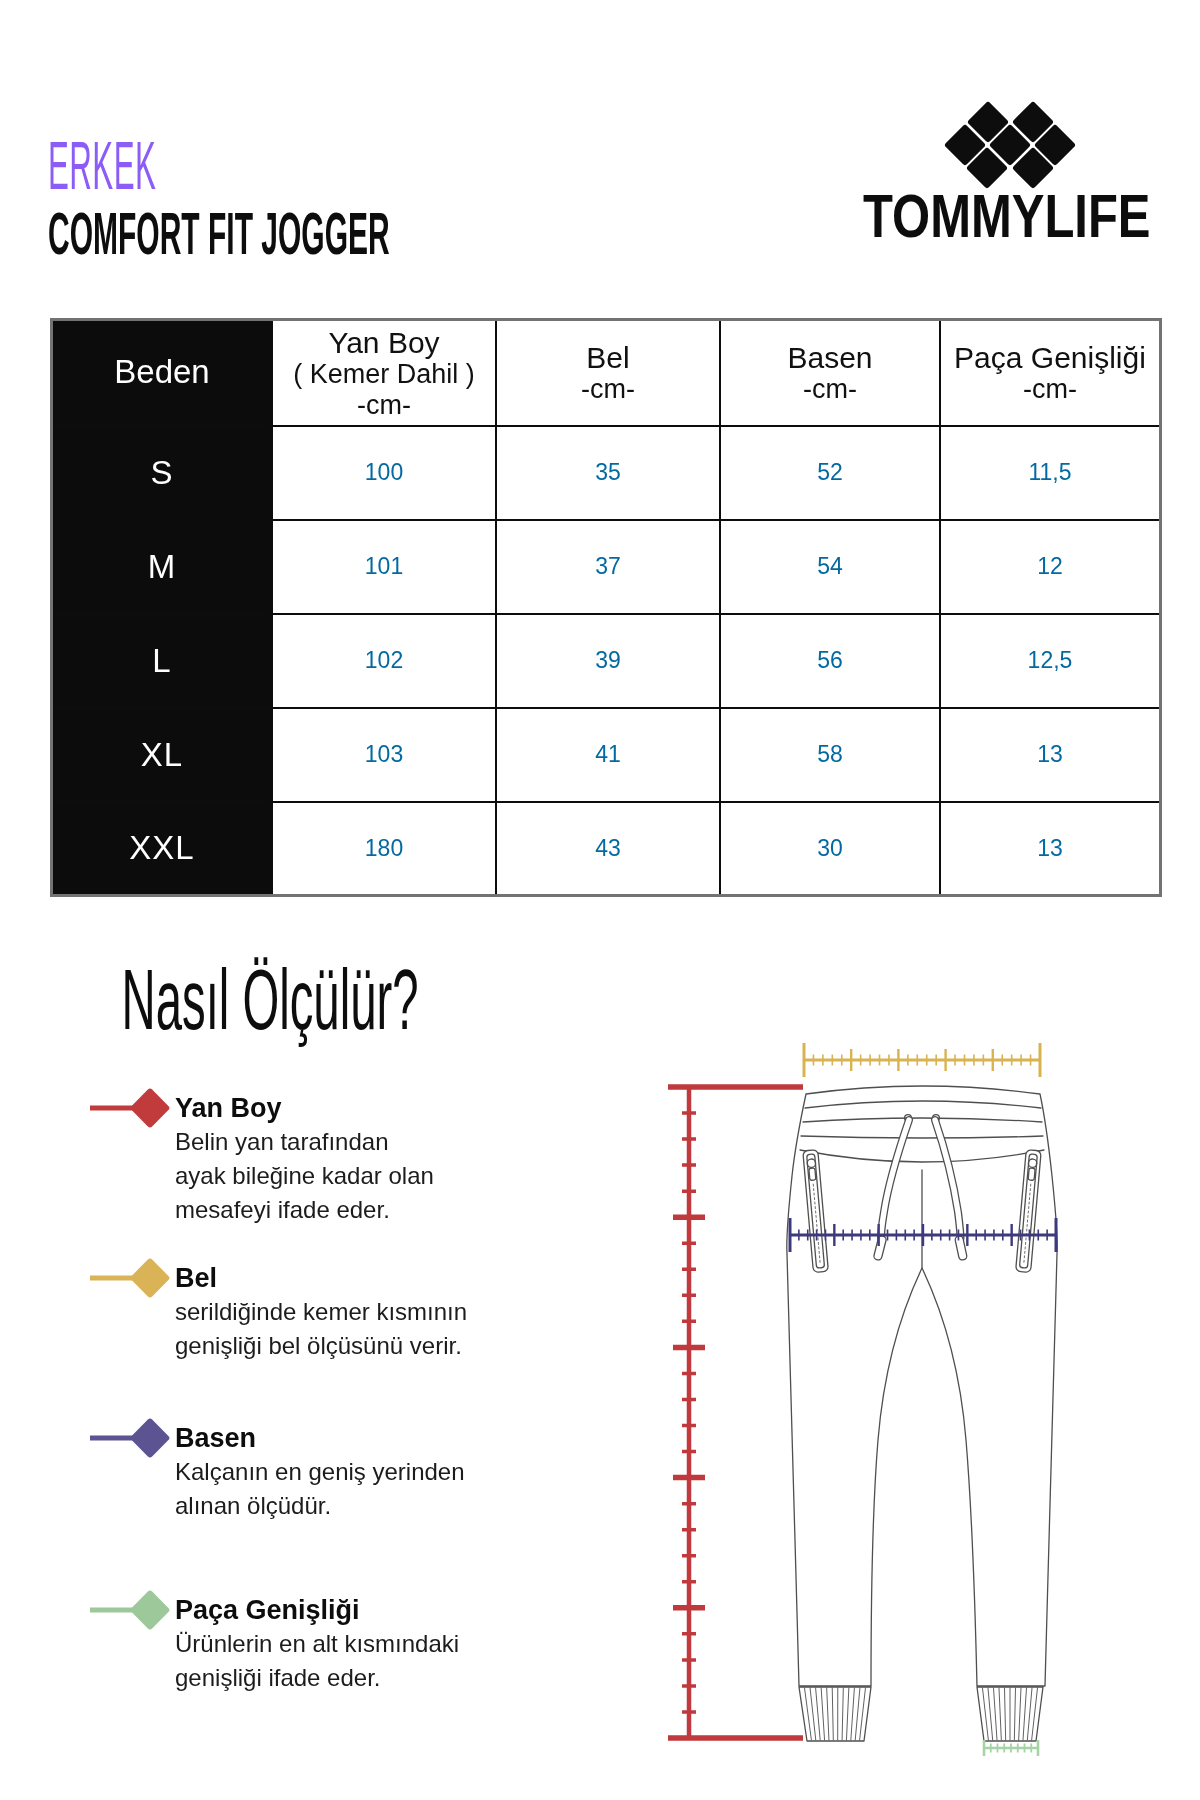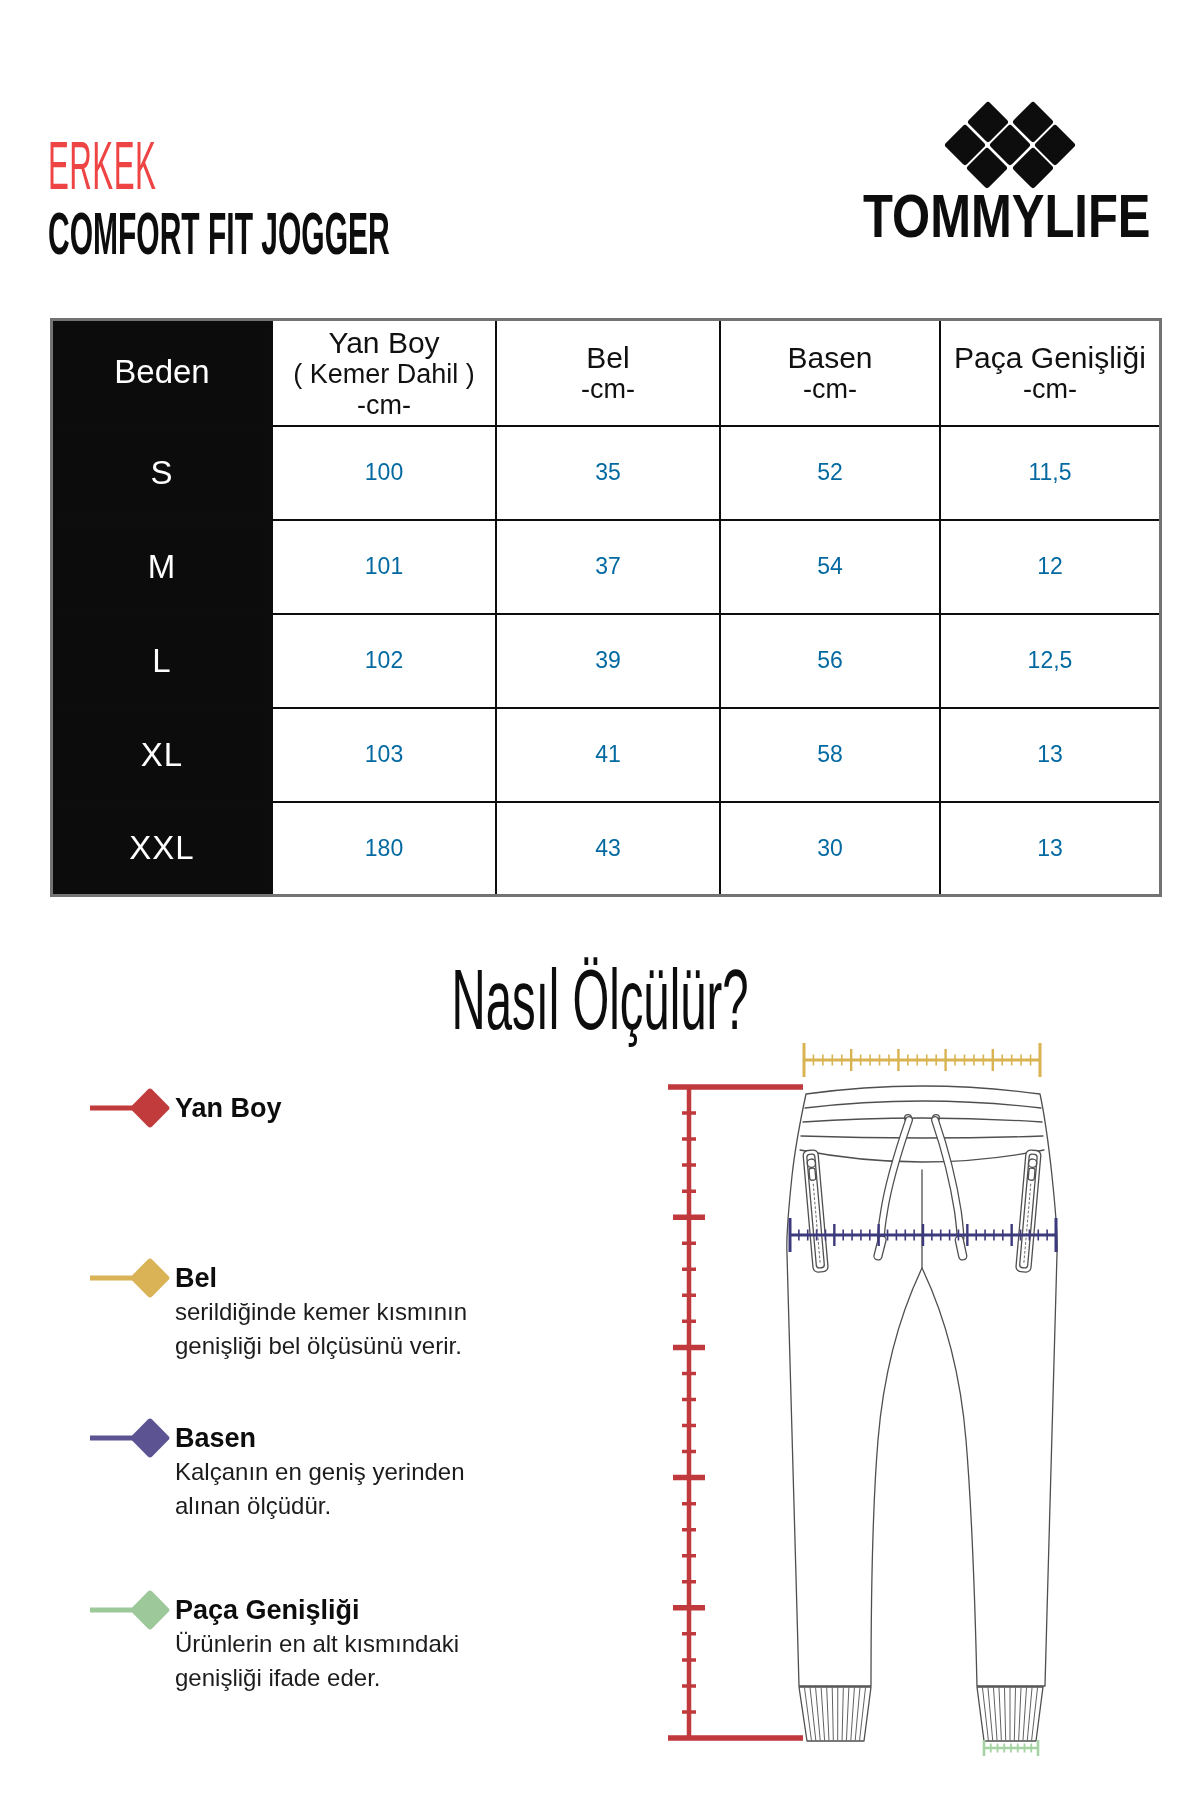--- a/index.html
+++ b/index.html
@@ -2,41 +2,41 @@
 <html><head>
 <meta charset="utf-8">
 <style>
   html,body{margin:0;padding:0;}
   body{width:1200px;height:1800px;position:relative;background:#ffffff;overflow:hidden;
        font-family:"Liberation Sans", sans-serif;color:#111;}
   .abs{position:absolute;}
   .cond{display:inline-block;transform-origin:0 50%;white-space:nowrap;}
 
   
-  #category{left:48px;top:126px;font-size:68px;font-weight:400;letter-spacing:1px;color:#ef4444;}
+  #category{left:48px;top:126px;font-size:68px;font-weight:400;letter-spacing:1px;color:#8b5cf6;}
   #category .cond{transform:scaleX(0.46);}
   #product{left:48px;top:199px;font-size:60px;font-weight:700;letter-spacing:0px;color:#0d0d0d;}
   #product .cond{transform:scaleX(0.50);}
   #brandname{left:863px;top:180px;font-size:62px;font-weight:700;color:#0d0d0d;}
   #brandname .cond{transform:scaleX(0.79);}
 
   
   #size-table{left:50px;top:318px;width:1098px;height:576px;border-collapse:collapse;table-layout:fixed;}
   #size-table td{border:2px solid #0d0d0d;text-align:center;vertical-align:middle;padding:0;}
   #size-table{border:3px solid #737373;}
   #size-table .hdr{height:106px;font-size:29px;line-height:1.12;color:#111;}
   #size-table .hdr .lbl{font-size:30px;}
   #size-table .hdr .sub,#size-table .hdr .unit{font-size:27px;}
   #size-table .dark{background:#0c0c0c;color:#ffffff;}
   #size-table .size-cell{font-size:33px;letter-spacing:1px;color:#fff;}
   #size-table .val{font-size:23px;color:#0369a1;}
   #size-table tr.datarow{height:94px;}
 
   
-  #measure-title{left:0;top:950px;width:1200px;text-align:center;font-size:86px;font-weight:400;color:#0d0d0d;}
+  #measure-title{left:0;top:950px;width:1200px;text-align:left;font-size:86px;font-weight:400;color:#0d0d0d;}
   #measure-title .cond{transform-origin:center;transform:scaleX(0.55);}
 
   .legend-item{position:absolute;left:73px;width:480px;}
   .legend-icon{position:absolute;left:0;top:0;}
   .legend-text{position:absolute;left:102px;top:0;width:360px;}
   .legend-title{position:absolute;top:12px;font-size:27px;font-weight:700;color:#0d0d0d;line-height:32px;}
   .legend-desc{position:absolute;top:45px;font-size:24px;color:#1c1c1c;line-height:34px;}
   .legend-text .wrap{position:relative;display:block;height:160px;}
 </style>
 </head>
@@ -131,20 +131,25 @@
 </div>
 
 <div class="legend-item" style="top:1080px;">
   <svg class="legend-icon" width="110" height="56" viewBox="0 0 110 56">
     <line x1="17" y1="28" x2="62" y2="28" stroke-width="5" stroke="#c23b3c"></line>
     <rect x="-14.5" y="-14.5" width="29" height="29" rx="3" transform="translate(77,28) rotate(45)" fill="#c23b3c"></rect>
   </svg>
   <div class="legend-text">
     <span class="wrap">
       <div class="legend-title">Yan Boy</div>
+      <div class="legend-desc">
+        <div>Belin yan tarafından</div>
+        <div>ayak bileğine kadar olan</div>
+        <div>mesafeyi ifade eder.</div>
+      </div>
     </span>
   </div>
 </div>
 
 <div class="legend-item" style="top:1250px;">
   <svg class="legend-icon" width="110" height="56" viewBox="0 0 110 56">
     <line x1="17" y1="28" x2="62" y2="28" stroke-width="5" stroke="#d9b356"></line>
     <rect x="-14.5" y="-14.5" width="29" height="29" rx="3" transform="translate(77,28) rotate(45)" fill="#d9b356"></rect>
   </svg>
   <div class="legend-text">

